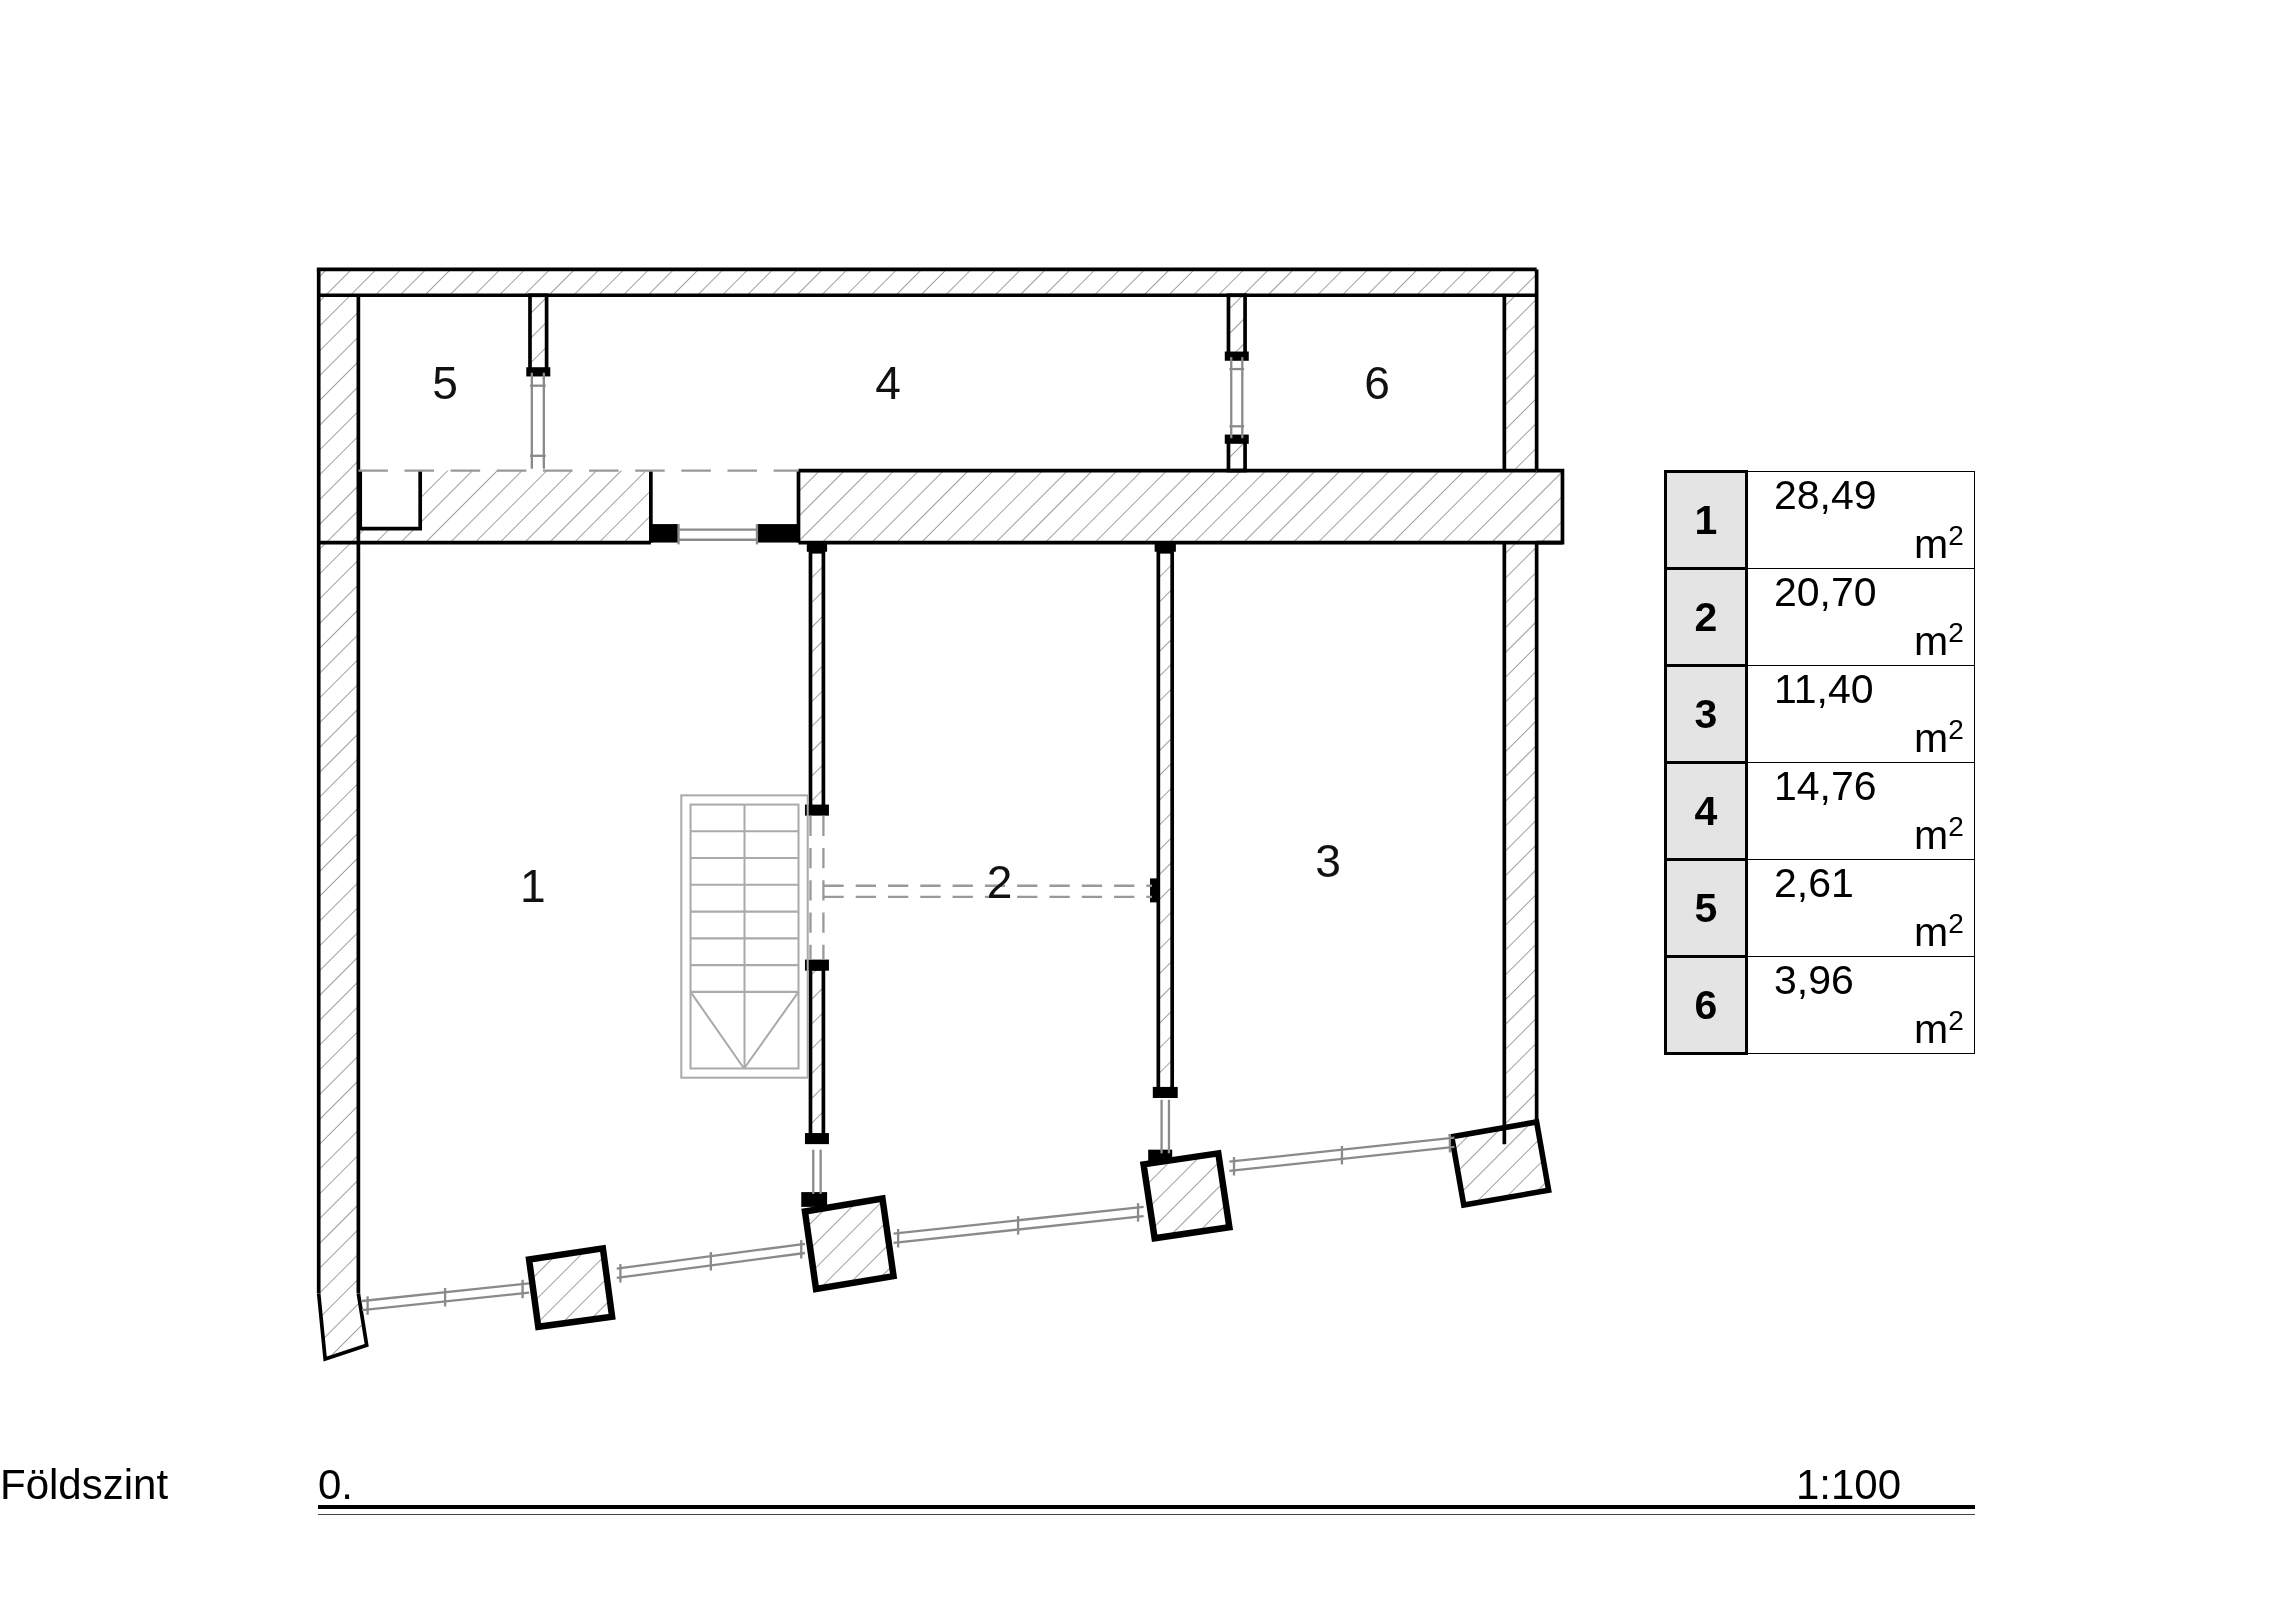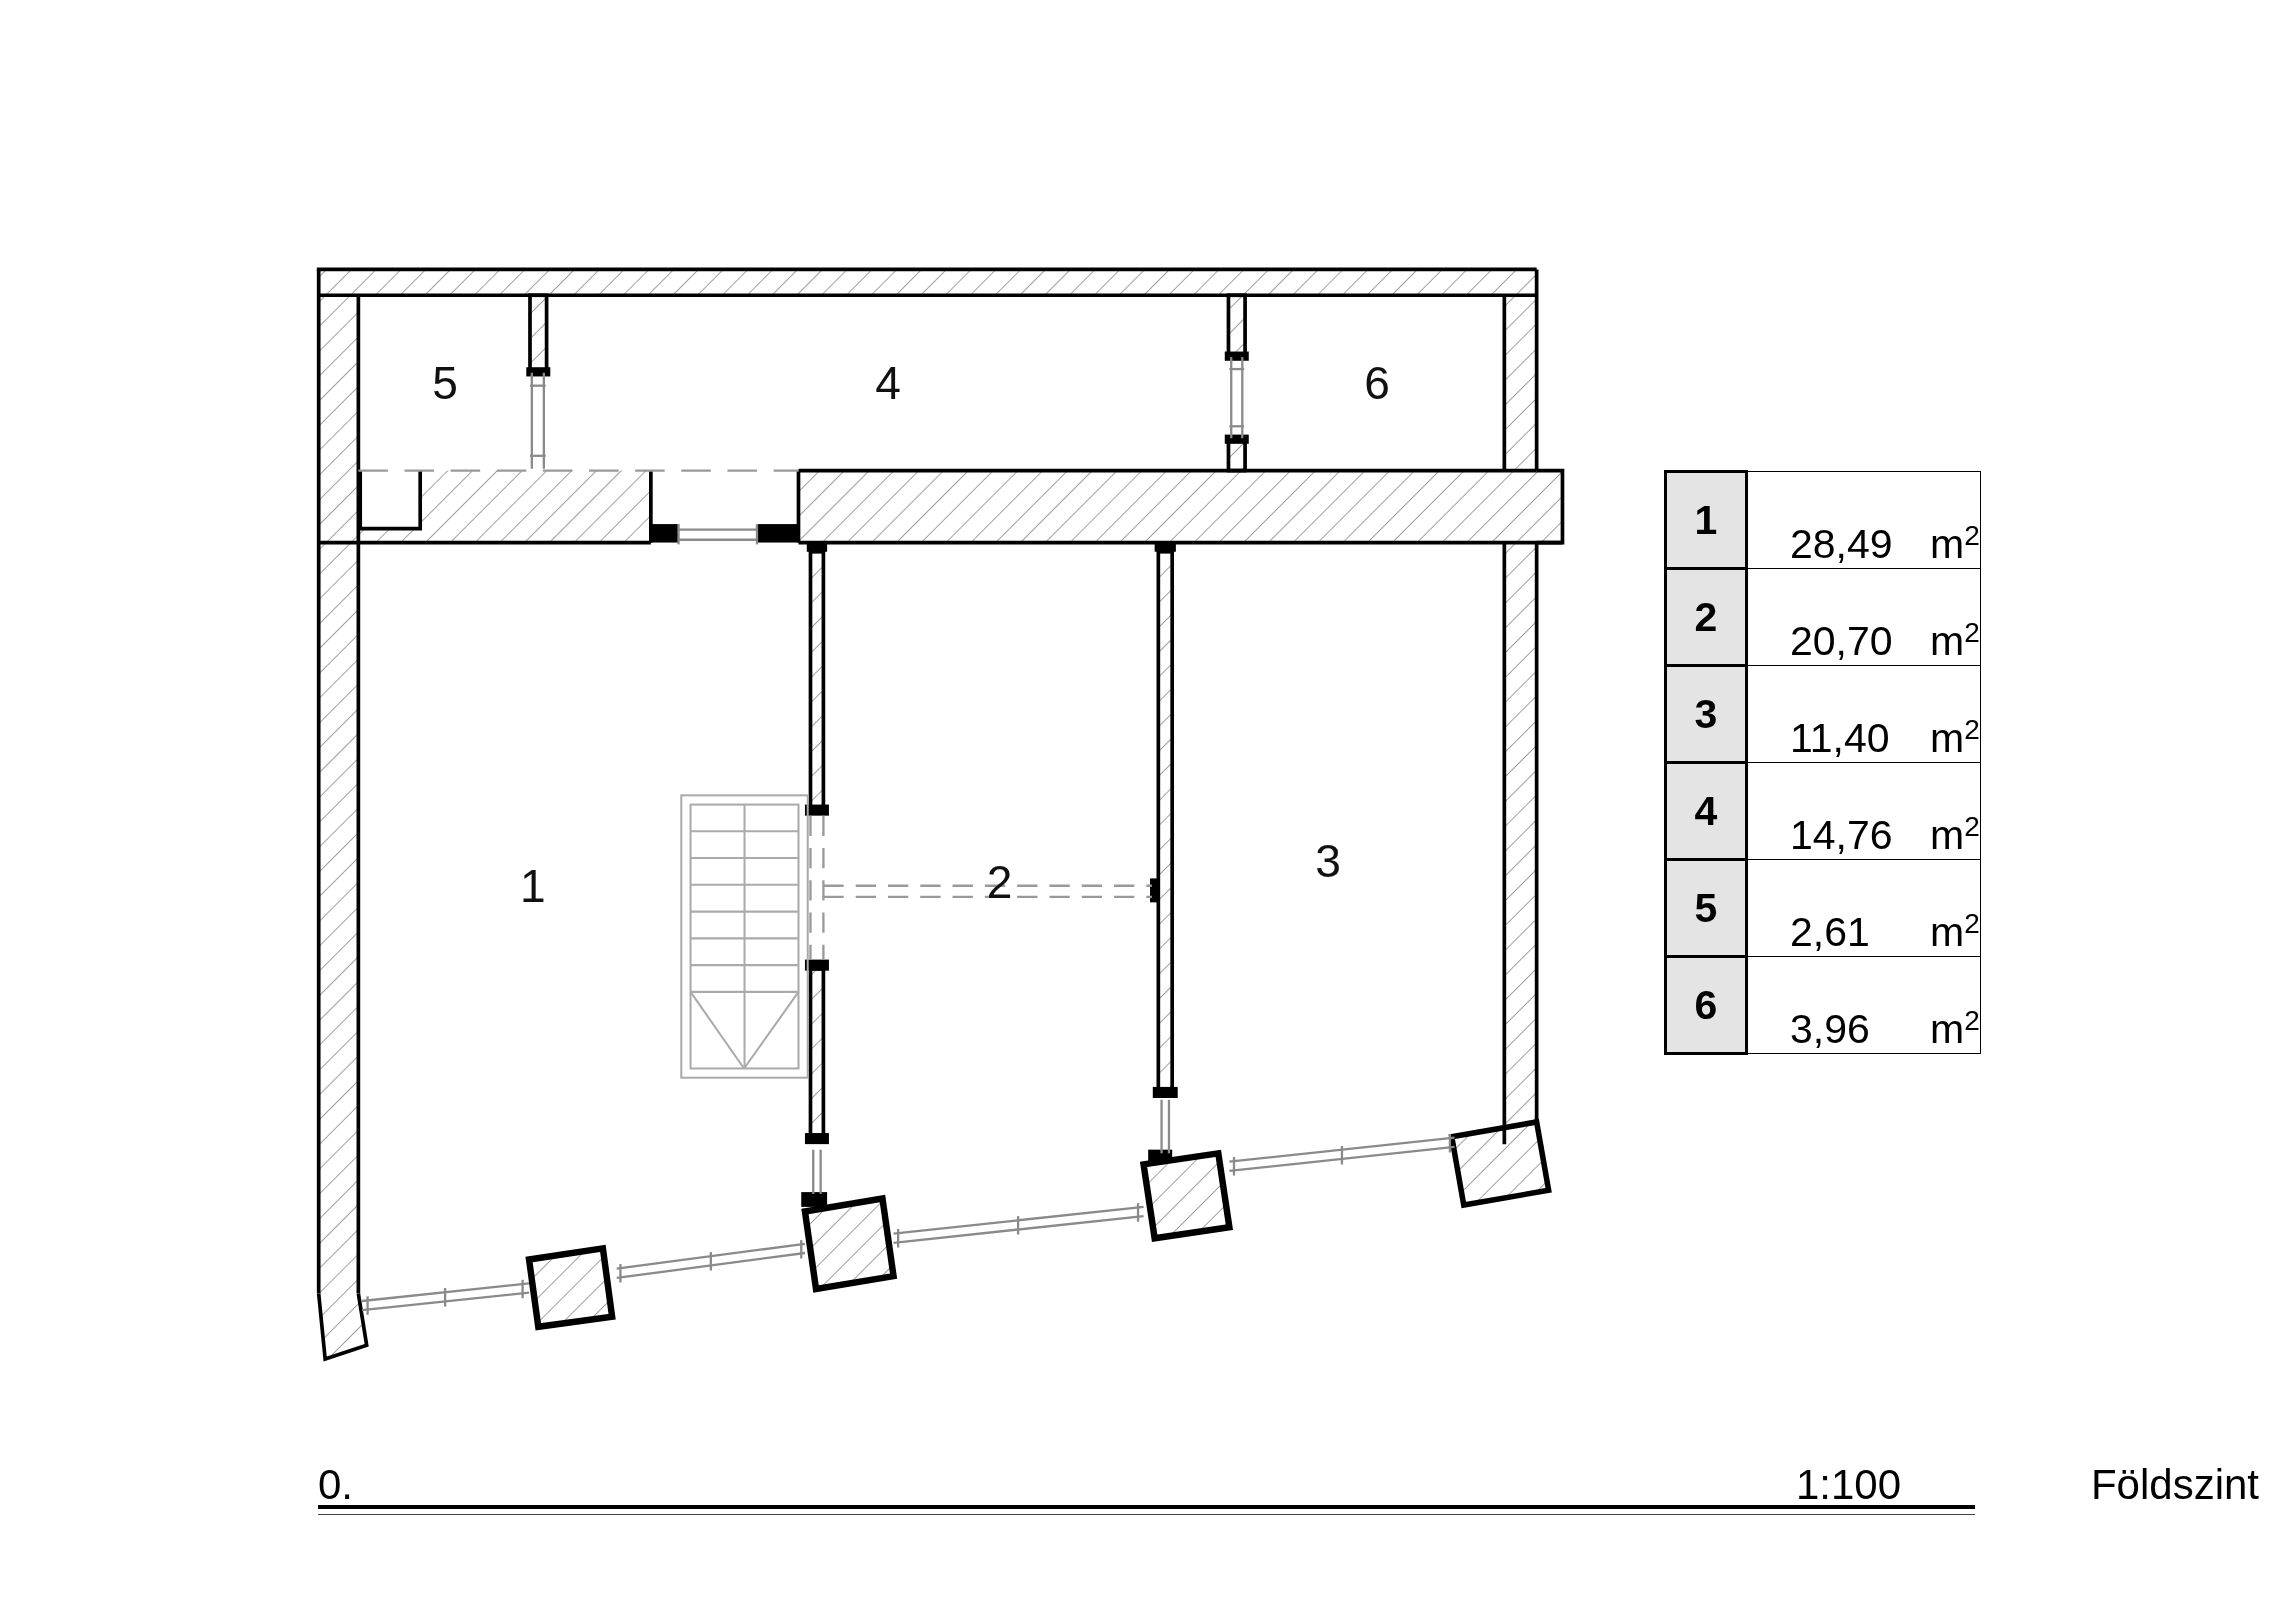--- a/index.html
+++ b/index.html
@@ -7,29 +7,29 @@
          font-family:"Liberation Sans", sans-serif;}
   #plan-svg{position:absolute;left:0;top:0;}
   text.room-label{font-size:50px;fill:#111;font-family:"Liberation Sans",sans-serif;}
 
   
   #area-table{position:absolute;left:1664px;top:470px;border-collapse:collapse;}
   #area-table td{height:53px;padding:0;}
   #area-table td.tnum{width:78px;border:3.7px solid #000;background:#e4e4e4;
       text-align:center;font-weight:bold;font-size:41px;color:#000;}
   #area-table td.tval{width:226px;border:1.8px solid #000;background:#fff;}
-  .valwrap{display:flex;align-items:flex-end;padding-left:42px;font-size:41px;color:#000;}
+  .valwrap{display:flex;align-items:flex-start;padding-left:26px;font-size:41px;color:#000;}
   .valwrap .a{display:inline-block;width:140px;text-align:left;}
   .valwrap .u{display:inline-block;margin-top:48px;}
   .valwrap sup{font-size:28px;vertical-align:13px;}
 
   
   .title-text{position:absolute;top:1461px;font-size:42px;color:#000;white-space:nowrap;}
   #title-left{left:318px;}
-  #title-center{left:0;width:2259px;text-align:right;}
+  #title-center{left:0;width:2259px;text-align:left;}
   #title-right{left:1763px;width:138px;text-align:right;}
   #rule-thick{position:absolute;left:318px;top:1505px;width:1657px;height:3.7px;background:#000;}
   #rule-thin{position:absolute;left:318px;top:1514px;width:1657px;height:1.3px;background:#444;}
 </style>
 </head>
 <body>
 
 <div id="stage">
 
 <svg id="plan-svg" width="2289" height="1623" viewBox="0 0 2480 1759" xmlns="http://www.w3.org/2000/svg">

